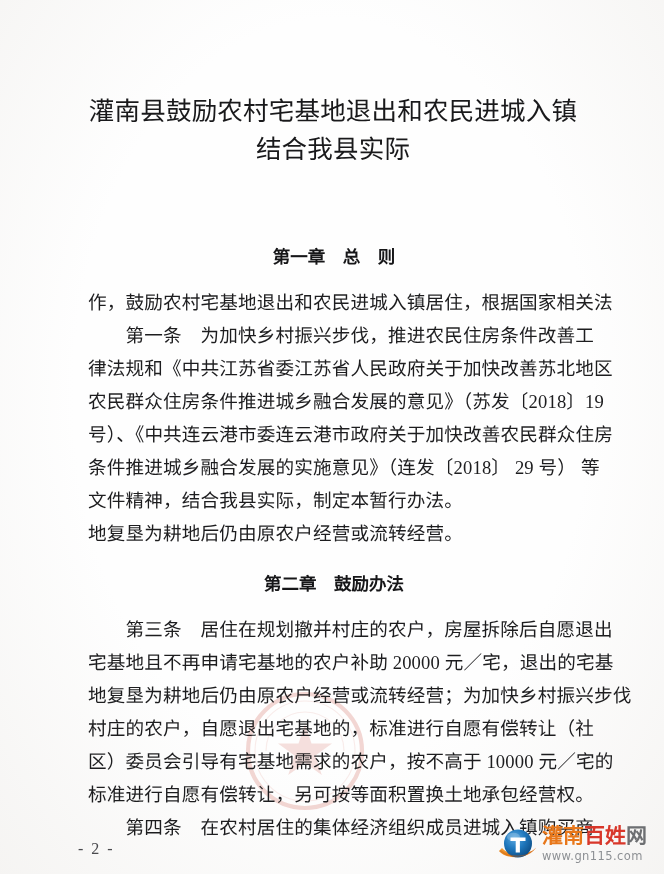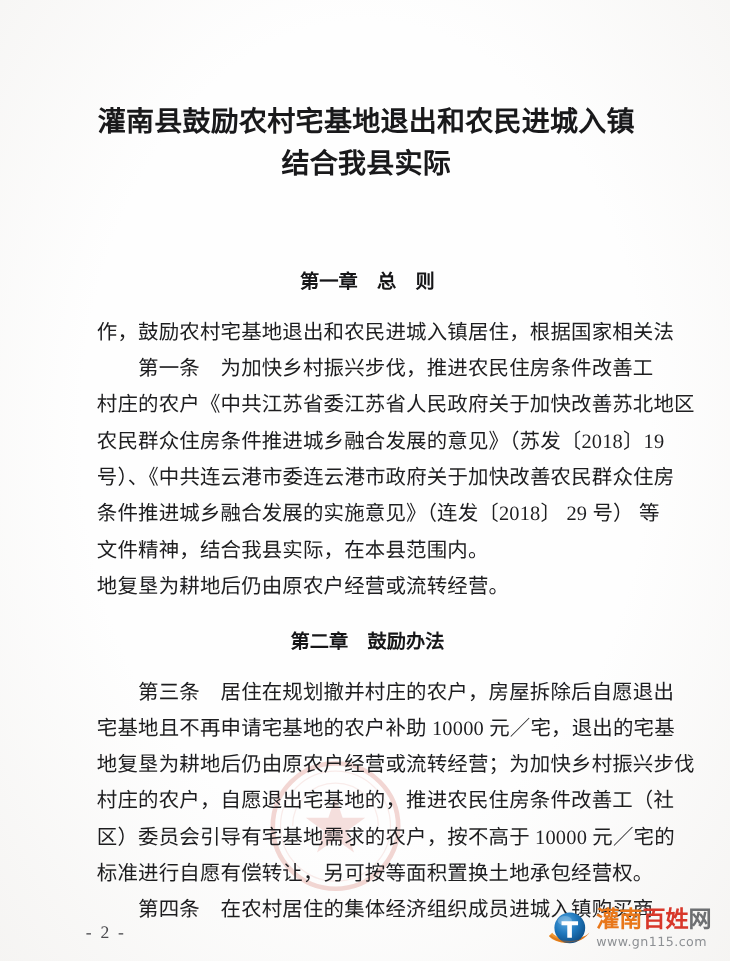--- a/index.html
+++ b/index.html
@@ -57,21 +57,21 @@
 
   .doc-title {
     margin: 0;
     padding: 0;
     position: absolute;
     left: 88px;
     top: 92px;
     width: 490px;
     text-align: center;
     font-family: "DejaVu Serif", "Liberation Serif", serif;
-    font-weight: 700;
+    font-weight: 400;
     font-size: 25.5px;
     line-height: 38px;
     letter-spacing: .2px;
     color: #19191b;
   }
   .doc-title .tline { display: block; white-space: nowrap; }
 
   .body-block {
     position: absolute;
     left: 88px;
@@ -182,38 +182,38 @@
       <span class="tline">结合我县实际</span>
     </h1>
 
     <div class="body-block">
 
       <div class="chapter gap-after">第一章　总　则</div>
 
       <div class="para">
         <span class="ln">作，鼓励农村宅基地退出和农民进城入镇居住，根据国家相关法</span>
         <span class="ln">　　第一条　为加快乡村振兴步伐，推进农民住房条件改善工</span>
-        <span class="ln">村庄的农户《中共江苏省委江苏省人民政府关于加快改善苏北地区</span>
+        <span class="ln">律法规和《中共江苏省委江苏省人民政府关于加快改善苏北地区</span>
         <span class="ln">农民群众住房条件推进城乡融合发展的意见》（苏发〔2018〕19</span>
         <span class="ln">号）、《中共连云港市委连云港市政府关于加快改善农民群众住房</span>
         <span class="ln">条件推进城乡融合发展的实施意见》（连发〔2018〕 29 号） 等</span>
-        <span class="ln">文件精神，结合我县实际，在本县范围内。</span>
+        <span class="ln">文件精神，结合我县实际，制定本暂行办法。</span>
       </div>
 
       <div class="para">
         <span class="ln">地复垦为耕地后仍由原农户经营或流转经营。</span>
       </div>
 
       <div class="chapter gap-before gap-after">第二章　鼓励办法</div>
 
       <div class="para">
         <span class="ln">　　第三条　居住在规划撤并村庄的农户，房屋拆除后自愿退出</span>
-        <span class="ln">宅基地且不再申请宅基地的农户补助 10000 元／宅，退出的宅基</span>
+        <span class="ln">宅基地且不再申请宅基地的农户补助 20000 元／宅，退出的宅基</span>
         <span class="ln">地复垦为耕地后仍由原农户经营或流转经营；为加快乡村振兴步伐</span>
-        <span class="ln">村庄的农户，自愿退出宅基地的，推进农民住房条件改善工（社</span>
+        <span class="ln">村庄的农户，自愿退出宅基地的，标准进行自愿有偿转让（社</span>
         <span class="ln">区）委员会引导有宅基地需求的农户，按不高于 10000 元／宅的</span>
         <span class="ln">标准进行自愿有偿转让，另可按等面积置换土地承包经营权。</span>
       </div>
 
       <div class="para">
         <span class="ln">　　第四条　在农村居住的集体经济组织成员进城入镇购买商</span>
       </div>
 
     </div>
   </div>

